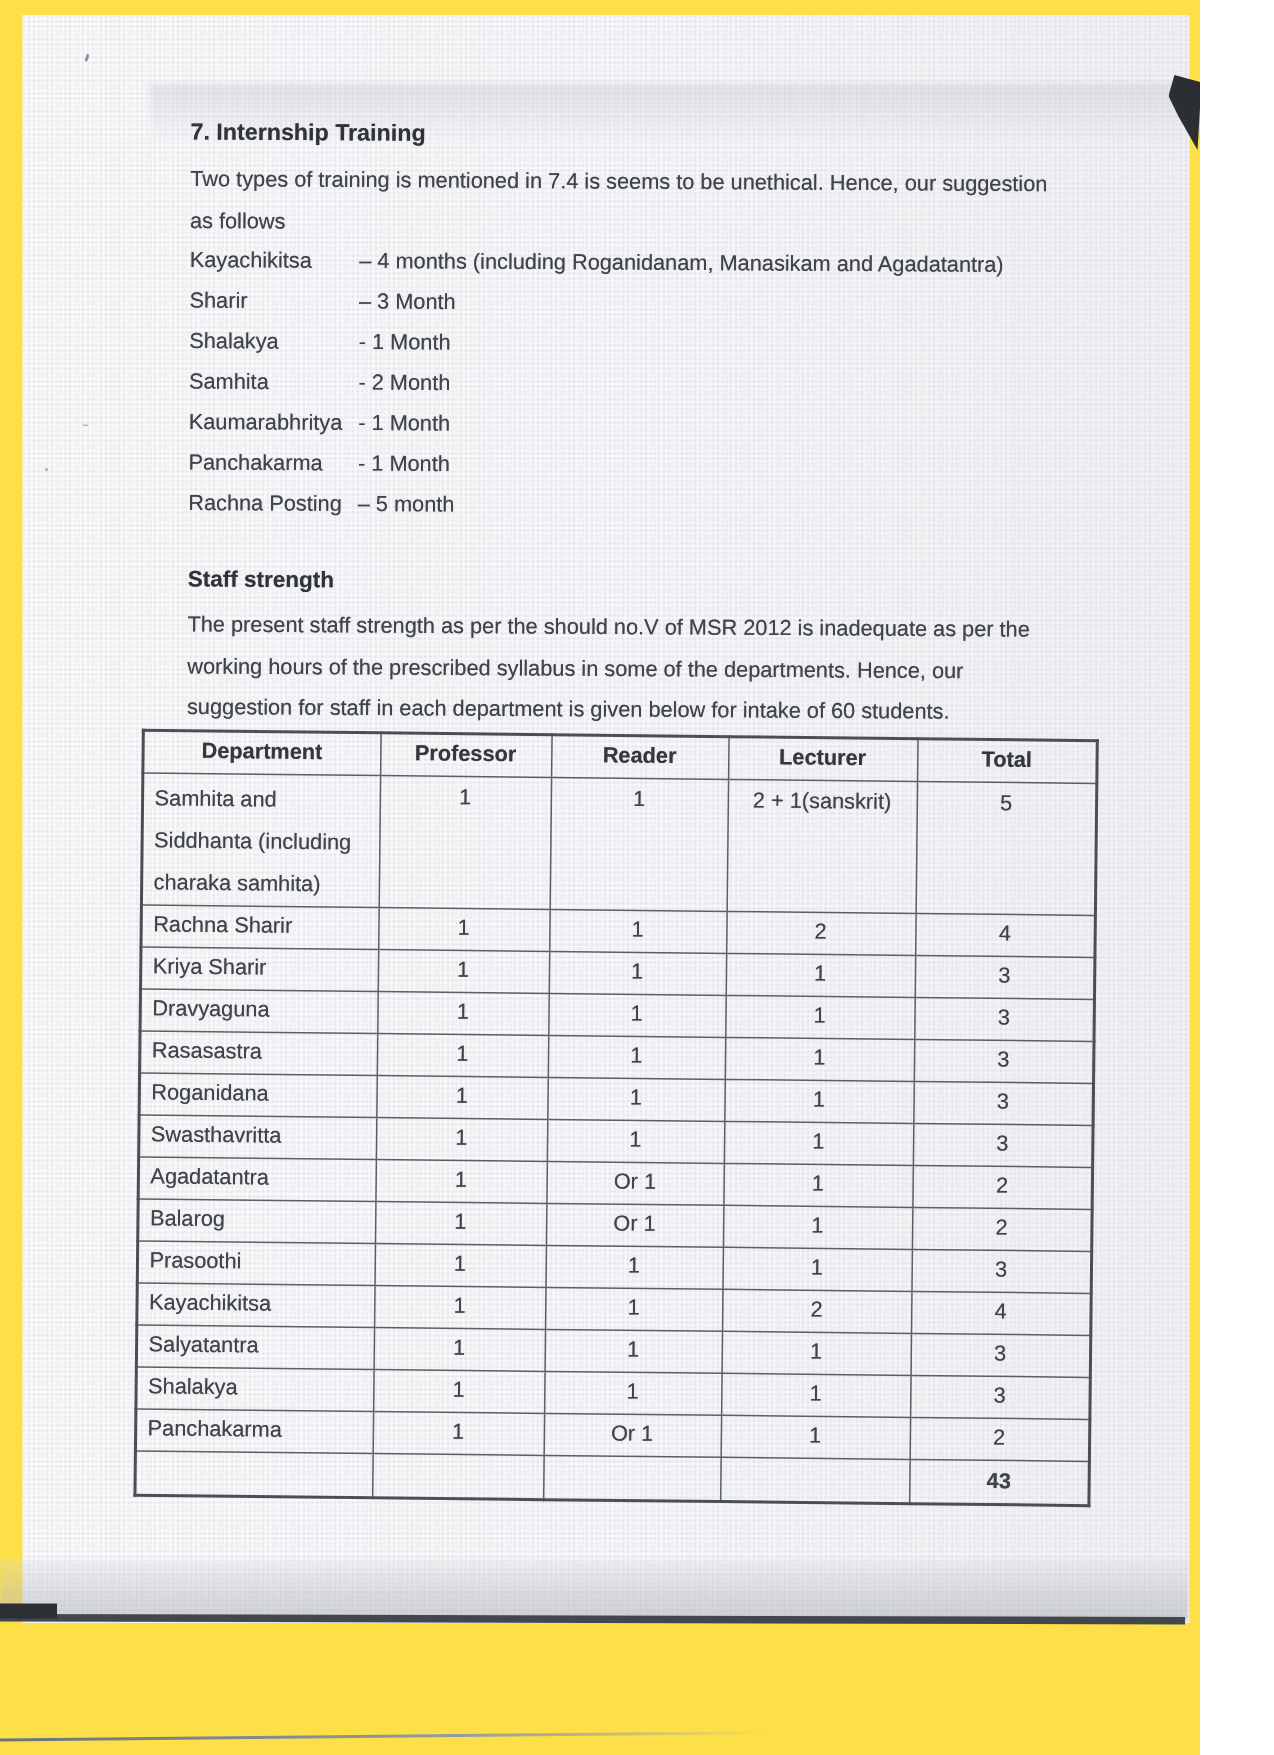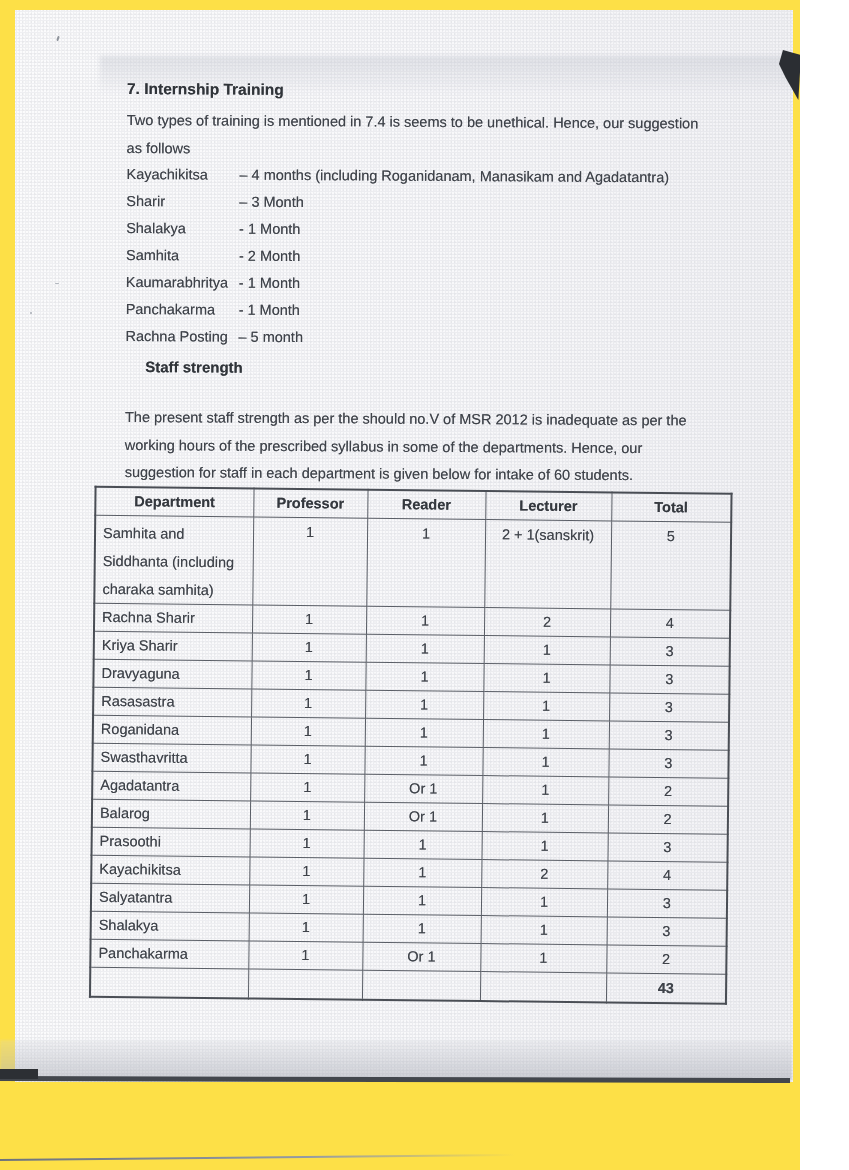--- a/index.html
+++ b/index.html
@@ -70,22 +70,22 @@
     position:absolute; left:127px; top:107px; width:640px;
     font-size:14.5px; line-height:27.5px;
   }
   .internship-list{
     position:absolute; left:127px; top:161px; width:640px;
     font-size:14.5px;
   }
   .list-row{height:27px; line-height:27px; white-space:nowrap;}
   .list-label{display:inline-block; width:113px;}
   .staff-heading{
-    position:absolute; left:127px; top:358px;
-    font-size:15px; font-weight:bold; color:var(--ink-strong);margin-left:20px;
+    position:absolute; left:127px; top:378px;
+    font-size:15px; font-weight:bold; color:var(--ink-strong);
   }
   .staff-para{
     position:absolute; left:127px; top:404px; width:660px;
     font-size:14.5px; line-height:27.5px;
   }
   .staff-table{
     position:absolute; left:97px; top:486px;
     border-collapse:collapse; table-layout:fixed;
     font-size:14.5px; color:var(--ink);
     border:2px solid #4a4e55;

